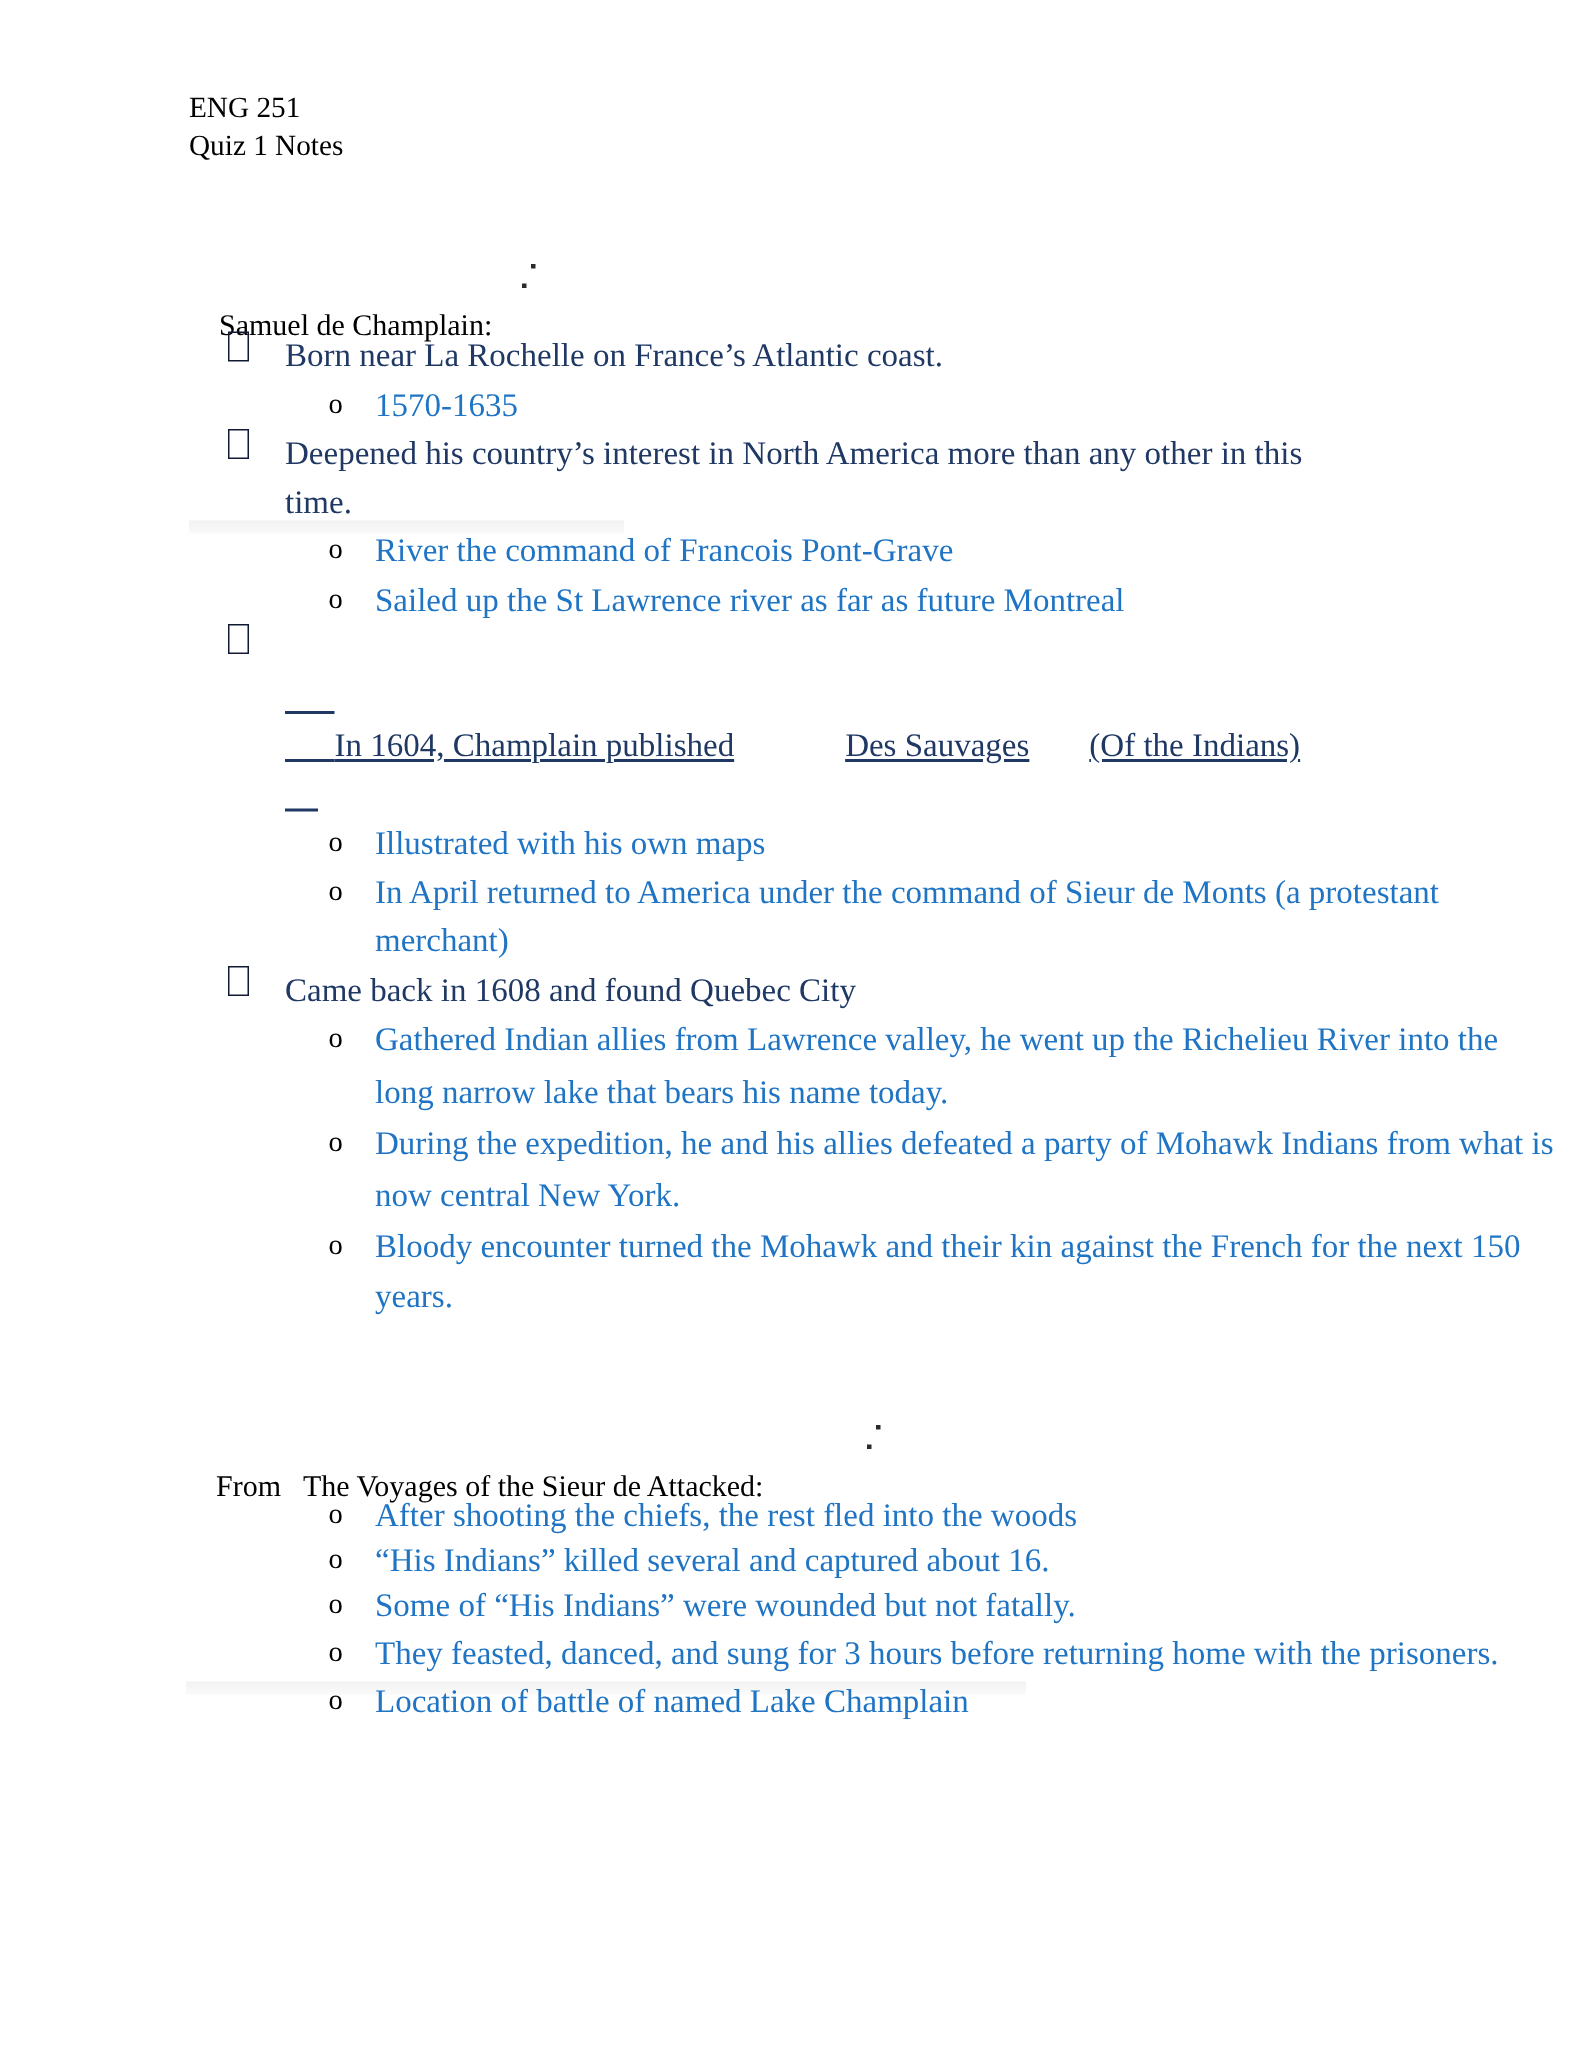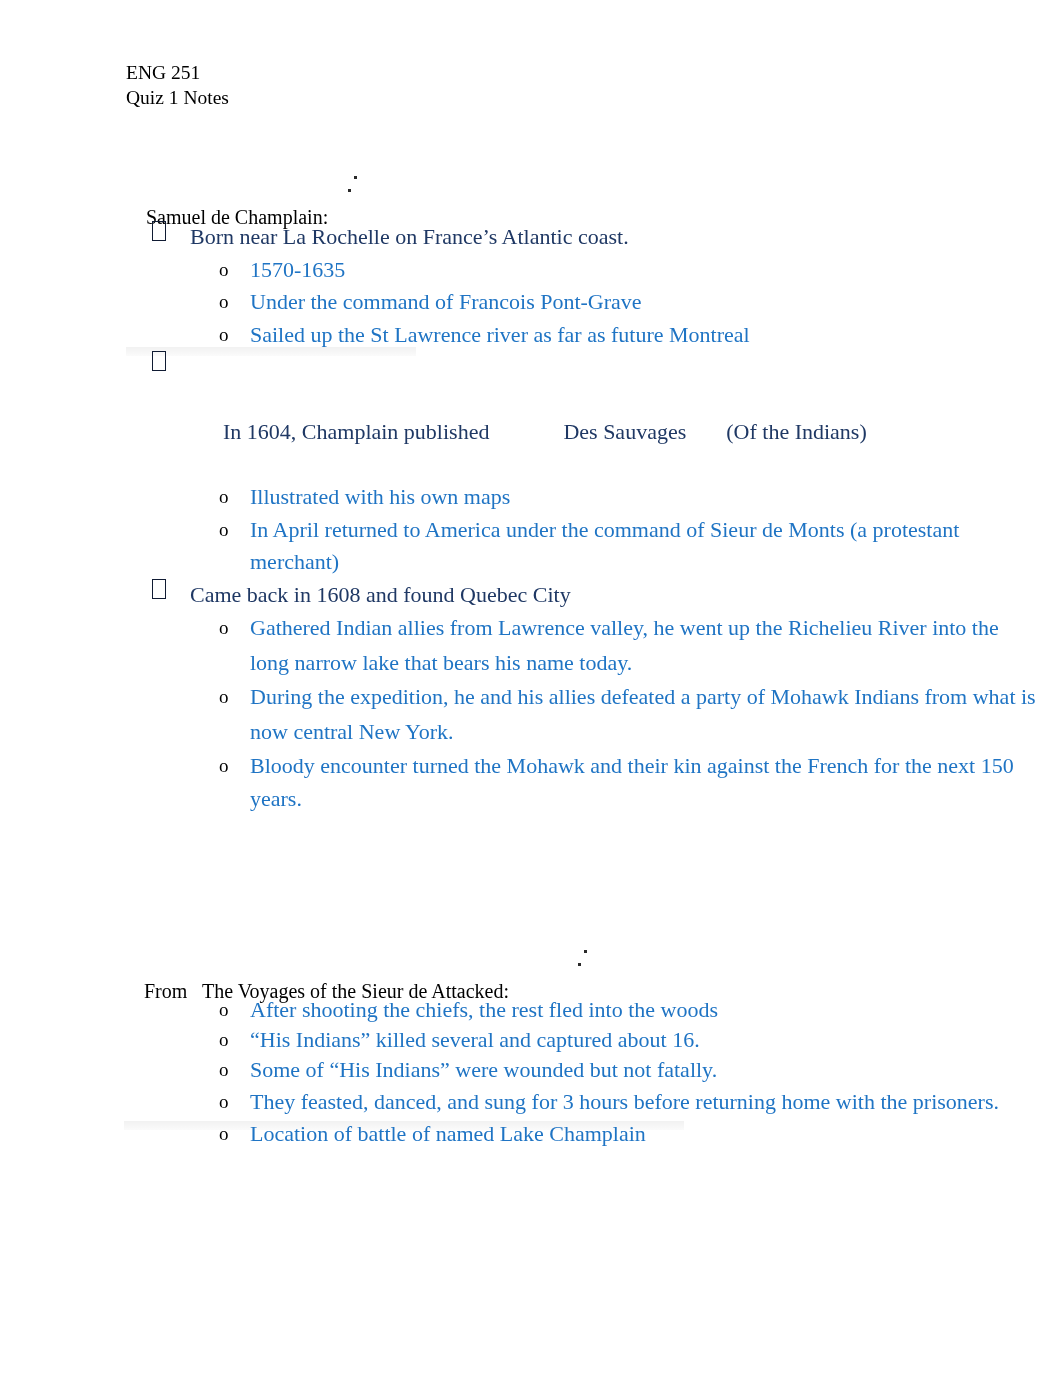--- a/index.html
+++ b/index.html
@@ -104,21 +104,21 @@
   .lvl2 .marker {
     position: absolute;
     left: 219px;
     top: 0;
     font-size: 19px;
     line-height: 32.5px;
     color: #000000;
     font-family: "Liberation Serif", serif;
   }
 
-  .pub-line { white-space: pre; }
+  .pub-line { white-space: pre; text-decoration: underline; }
   .gap-a { display: inline-block; width: 74px; }
   .gap-b { display: inline-block; width: 40px; }
 
   
   #list-champlain { position: absolute; left: 0; top: 221px; }
   #list-voyages   { position: absolute; left: 0; top: 995px; }
 </style>
 </head>
 <body>
 
@@ -141,25 +141,29 @@
     <div class="lvl1">
       <span class="marker dark"></span>
       <span>Born near La Rochelle on France’s Atlantic coast.</span>
     </div>
 
     <div class="lvl2">
       <span class="marker">o</span>
       <span>1570-1635</span>
     </div>
 
-
-
-    <div class="lvl2">
-      <span class="marker">o</span>
-      <span>Under the command of Francois Pont-Grave</span>
+    <div class="lvl1">
+      <span class="marker dark"></span>
+      <span>Deepened his country’s interest in North America more than any other in this time.</span>
+    </div>
+
+
+    <div class="lvl2">
+      <span class="marker">o</span>
+      <span>River the command of Francois Pont-Grave</span>
     </div>
 
     <div class="lvl2">
       <span class="marker">o</span>
       <span>Sailed up the St Lawrence river as far as future Montreal</span>
     </div>
 
     <div class="lvl1 pub-line">
       <span class="marker dark"></span>
       <span>In 1604, Champlain published</span><span class="gap-a"></span><span>Des Sauvages</span><span class="gap-b"></span><span>(Of the Indians)</span>

